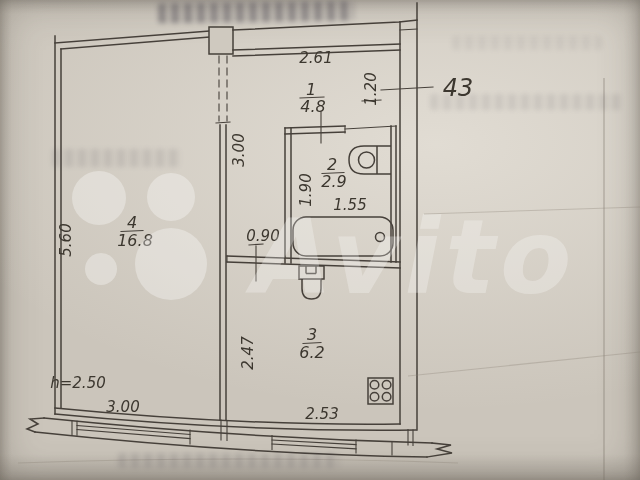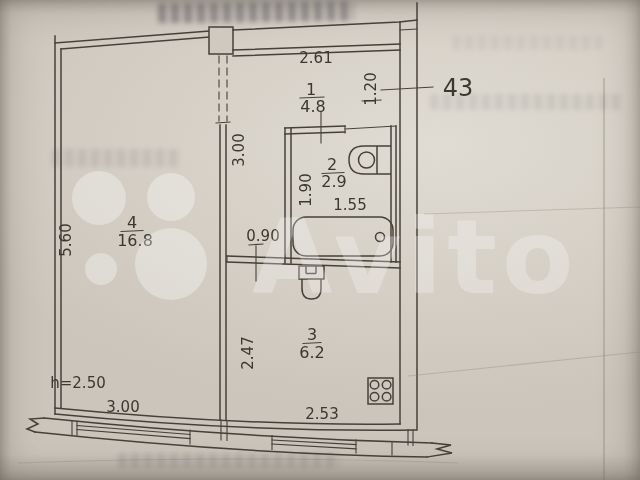--- a/index.html
+++ b/index.html
@@ -7,20 +7,21 @@
     position:relative;width:640px;height:480px;overflow:hidden;
     background:
       radial-gradient(130% 90% at 68% 30%, rgba(243,239,231,.55), rgba(243,239,231,0) 62%),
       linear-gradient(180deg, rgba(130,124,116,.30) 0, rgba(130,124,116,0) 14px),
       linear-gradient(90deg, rgba(120,112,102,.22) 0, rgba(120,112,102,0) 12px),
       linear-gradient(270deg, rgba(105,98,88,.20) 0, rgba(105,98,88,0) 16px),
       linear-gradient(0deg, rgba(100,94,85,.28) 0, rgba(100,94,85,0) 26px),
       #cbc5bb;
     box-shadow: inset 0 0 42px rgba(64,58,50,.32), inset 0 0 8px rgba(64,58,50,.22);
     font-family:"DejaVu Sans",sans-serif;
+    font-style:italic;
   }
   svg{position:absolute;left:0;top:0;}
   .ln{fill:none;stroke:#46403a;stroke-width:1.5;stroke-linecap:square;stroke-linejoin:miter;}
   .thin{stroke-width:1.1;}
   .dash{stroke-dasharray:7 5;}
   .fixture{fill:none;stroke:#46403a;stroke-width:1.5;}
   .txt{font-family:"DejaVu Sans",sans-serif;fill:#3c372f;font-size:15px;}
   .s16{font-size:16px;}
   .s24{font-size:24px;}
   .wm{fill:#ffffff;opacity:.33;}

